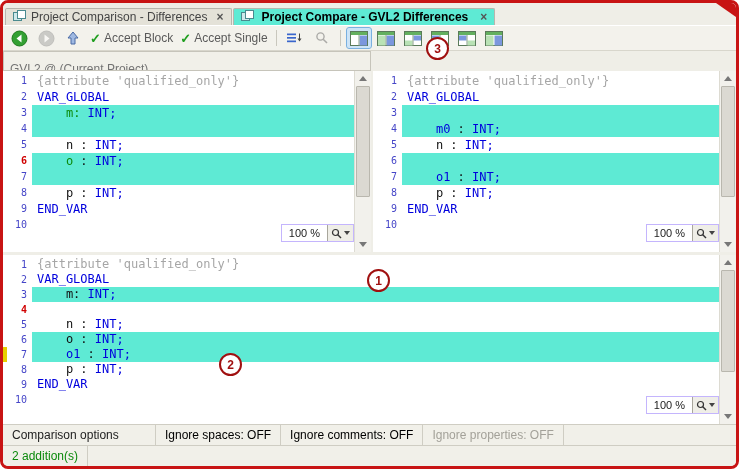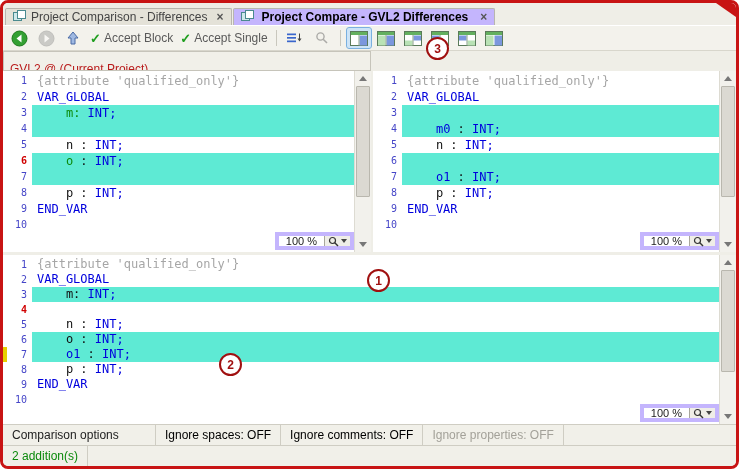--- a/index.html
+++ b/index.html
@@ -2,35 +2,35 @@
 <html><head>
 <meta charset="utf-8">
 <style>
   html,body{margin:0;padding:0;background:#fff;}
   .window{position:relative;width:739px;height:469px;box-sizing:border-box;border:3px solid #c81414;border-radius:8px;background:#efeee7;font-family:"Liberation Sans",sans-serif;overflow:hidden;}
   .corner{position:absolute;top:0;right:0;width:0;height:0;border-top:14px solid #c81414;border-left:20px solid transparent;z-index:6;}
 
   
   .tabbar{height:22px;display:flex;align-items:flex-end;background:#efeee7;padding-left:2px;}
   .tab{height:17px;display:flex;align-items:center;gap:5px;padding:0 7px;font-size:12px;color:#444;background:#e4e2d8;border:1px solid #b8b6ae;border-bottom:none;border-radius:2px 2px 0 0;margin-right:1px;box-sizing:border-box;white-space:nowrap;}
-  .tab.active{background:#c4b5fd;color:#000;font-weight:bold;gap:8px;}
+  .tab.active{background:#5eead4;color:#000;font-weight:bold;gap:8px;}
   .tab-close{font-weight:bold;color:#555;font-size:12px;margin-left:4px;}
 
   
   .toolbar{height:26px;box-sizing:border-box;display:flex;align-items:center;gap:3px;padding:0 4px;background:#f3f2ec;border-top:1px solid #fff;border-bottom:1px solid #d8d6cc;}
   .tbtn{height:20px;min-width:20px;display:flex;align-items:center;justify-content:center;border-radius:2px;padding:0 2px;}
   .tbtn.disabled{opacity:.45;}
   .tbtn.selected{background:#cde4f7;outline:1px solid #7ab0e0;}
   .tb-label{font-size:12px;color:#5a5a5a;margin-left:3px;}
   .tsep{width:1px;height:16px;background:#c9c7bd;margin:0 3px;}
   .check{color:#1f9e1f;font-weight:bold;font-size:13px;}
 
   
   .headers{display:flex;height:20px;background:#efeee7;}
-  .pane-header{box-sizing:border-box;border:1px solid #c6c4ba;background:#f1f0e9;font-size:12px;color:#b91c1c;line-height:18px;padding:8px 6px;white-space:nowrap;overflow:hidden;}
+  .pane-header{box-sizing:border-box;border:1px solid #c6c4ba;background:#f1f0e9;font-size:12px;color:#737373;line-height:18px;padding:8px 6px;white-space:nowrap;overflow:hidden;}
   .pane-header.left{width:368px;}
   .pane-header.right{flex:1;margin-left:2px;}
 
   
   .top-split{display:flex;height:181px;}
   .pane{position:relative;background:#fff;}
   .pane.left{width:368px;}
   .vsplit{width:2px;background:#efeee7;}
   .pane.right{flex:1;}
   .hsplit{height:3px;background:#efeee7;}
@@ -54,21 +54,21 @@
   
   .vscroll{position:absolute;top:0;bottom:0;right:0;width:17px;background:#f2f1ec;border-left:1px solid #dddbd2;display:flex;flex-direction:column;box-sizing:border-box;}
   .sb-btn{height:15px;display:flex;align-items:center;justify-content:center;}
   .tri{width:0;height:0;border-left:4px solid transparent;border-right:4px solid transparent;}
   .tri.up{border-bottom:5px solid #777;}
   .tri.down{border-top:5px solid #777;}
   .sb-track{flex:1;position:relative;}
   .sb-thumb{position:absolute;left:1px;right:1px;top:0;height:72%;background:#dbd9d2;border:1px solid #b9b7ae;border-radius:1px;}
 
   
-  .zoombar{position:absolute;right:17px;bottom:2px;height:18px;display:flex;align-items:stretch;background:#fff;border:4px solid #c4b5fd;box-sizing:border-box;z-index:3;}
+  .zoombar{position:absolute;right:17px;bottom:10px;height:18px;display:flex;align-items:stretch;background:#fff;border:1px solid #c4b5fd;box-sizing:border-box;z-index:3;}
   .zoom-val{display:flex;align-items:center;padding:0 7px;font-size:11px;color:#222;background:#fff;}
   .zoom-btn{display:flex;align-items:center;gap:2px;padding:0 3px;border-left:1px solid #a8a69c;background:#efeee7;}
   .dd{width:0;height:0;border-left:3px solid transparent;border-right:3px solid transparent;border-top:4px solid #444;}
 
   
   .status-row{height:21px;box-sizing:border-box;display:flex;align-items:stretch;background:#f1f0e9;border-top:1px solid #cfcdc3;font-size:12px;}
   .cell{display:flex;align-items:center;padding:0 9px;border-right:1px solid #cfcdc3;white-space:nowrap;text-align:center;}
   .cell.label{width:153px;box-sizing:border-box;flex:none;color:#222;}
   .cell.fill{flex:1;border-right:none;}
   .cell.dim{color:#a3a199;}

